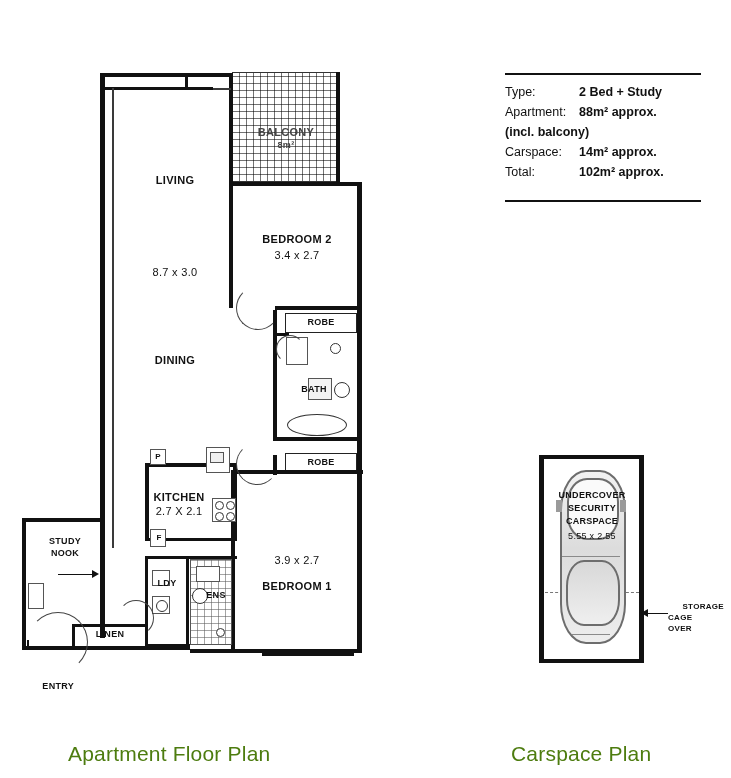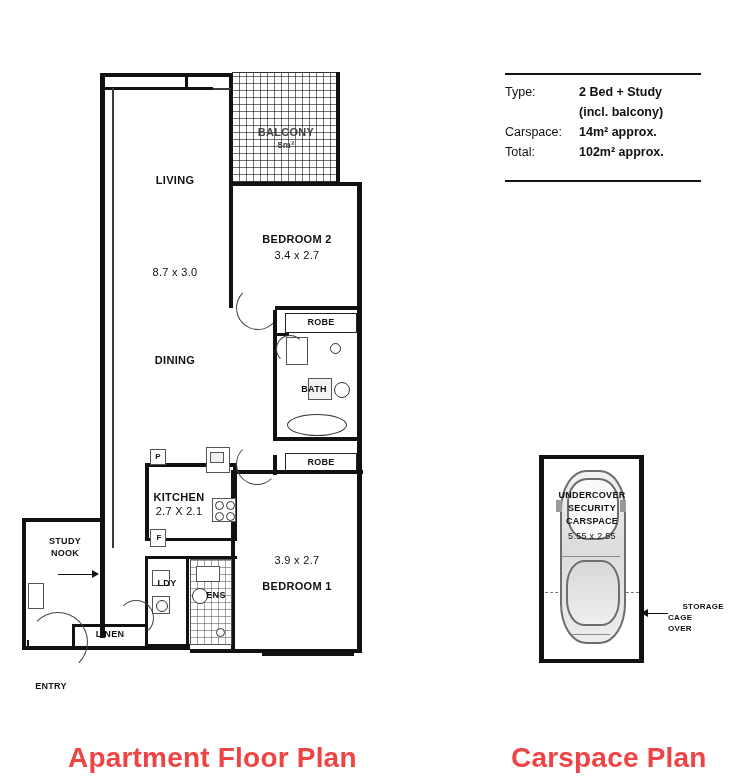--- a/index.html
+++ b/index.html
@@ -45,28 +45,28 @@
   
   .spec{
     position:absolute;
     left:505px;top:73px;width:196px;
   }
   .spec .rule{height:2px;background:#111;width:196px;}
   .spec .rows{padding:7px 0 18px 0;}
   .spec .row{display:flex;font-size:12.5px;line-height:20px;color:#111;}
   .spec .k{width:74px;flex:0 0 74px;font-weight:normal;}
   .spec .v{font-weight:bold;}
-  .spec .v.indent{margin-left:74px;}
+  .spec .v.indent{}
 
   
   .title{
     position:absolute;
-    font-size:28px;
-    font-weight:bold;
-    color:#ef4444;
+    font-size:21px;
+    font-weight:normal;
+    color:#4d7c0f;
     letter-spacing:.2px;
   }
 
   
   .car-body{
     position:absolute;
     border:2px solid #6d6d6d;
     border-radius:26px/40px;
     background:linear-gradient(180deg,#f2f2f2 0%, #dcdcdc 45%, #ededed 100%);
   }
@@ -102,20 +102,24 @@
 <body>
 
 <div class="canvas">
 
   <div class="spec">
     <div class="rule"></div>
     <div class="rows">
       <div class="row">
         <div class="k">Type:</div>
         <div class="v">2 Bed + Study</div>
+      </div>
+      <div class="row">
+        <div class="k">Apartment:</div>
+        <div class="v">88m² approx.</div>
       </div>
       <div class="row">
         <div class="v indent">(incl. balcony)</div>
       </div>
       <div class="row">
         <div class="k">Carspace:</div>
         <div class="v">14m² approx.</div>
       </div>
       <div class="row">
         <div class="k">Total:</div>
@@ -241,21 +245,21 @@
     <div class="lbl xs" style="left:152px;top:452px;width:12px;">P</div>
     <div class="lbl xs" style="left:153px;top:533px;width:12px;">F</div>
 
     <div class="lbl sm" style="left:150px;top:578px;width:34px;">LDY</div>
     <div class="lbl sm" style="left:199px;top:590px;width:34px;">ENS</div>
     <div class="lbl sm" style="left:82px;top:629px;width:56px;">LINEN</div>
 
     <div class="lbl sm" style="left:42px;top:536px;width:46px;">STUDY</div>
     <div class="lbl sm" style="left:42px;top:548px;width:46px;">NOOK</div>
 
-    <div class="lbl sm" style="left:20px;top:681px;width:62px;text-align:center;">ENTRY</div>
+    <div class="lbl sm" style="left:12px;top:681px;width:62px;text-align:right;">ENTRY</div>
 
     <div class="title" style="left:68px;top:742px;">Apartment Floor Plan</div>
   </div>
 
   <div>
 
     <div class="rect" style="left:541px;top:455px;width:102px;height:208px;background:#fff;border:1px solid #333;"></div>
     <div class="wall" style="left:539px;top:455px;width:5px;height:208px;"></div>
     <div class="wall" style="left:639px;top:455px;width:5px;height:208px;"></div>
     <div class="wall" style="left:539px;top:455px;width:105px;height:4px;"></div>

